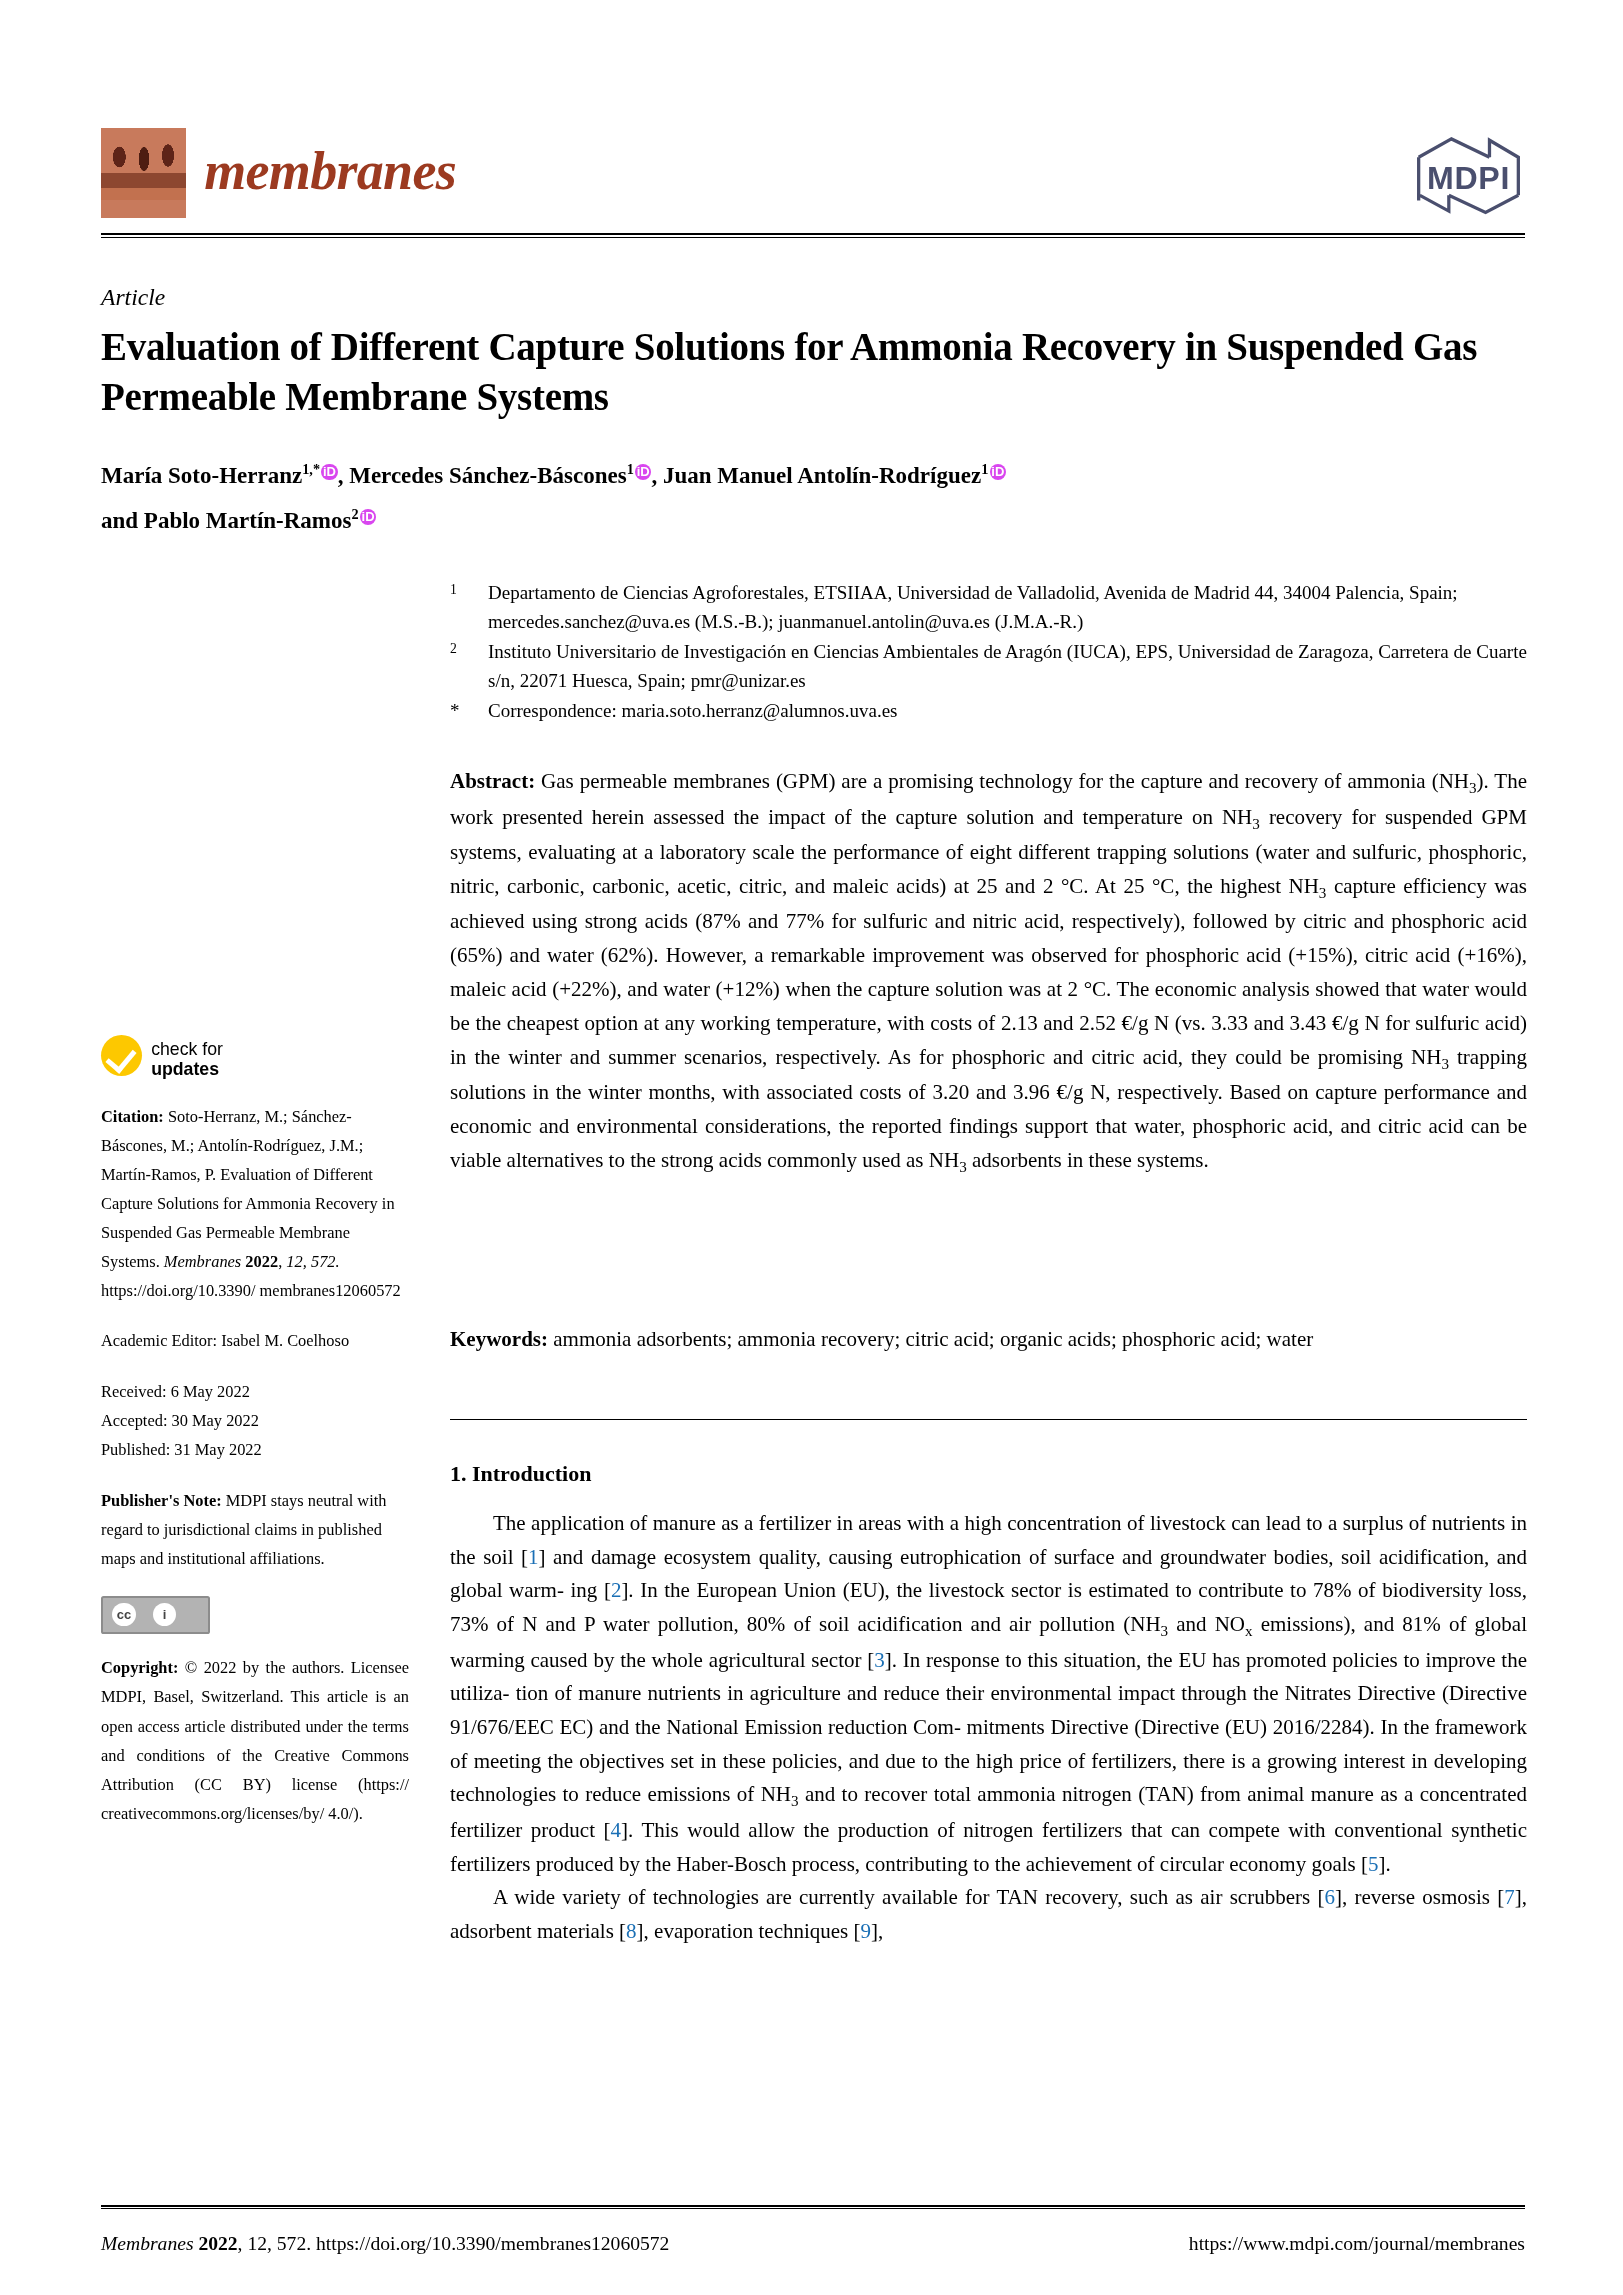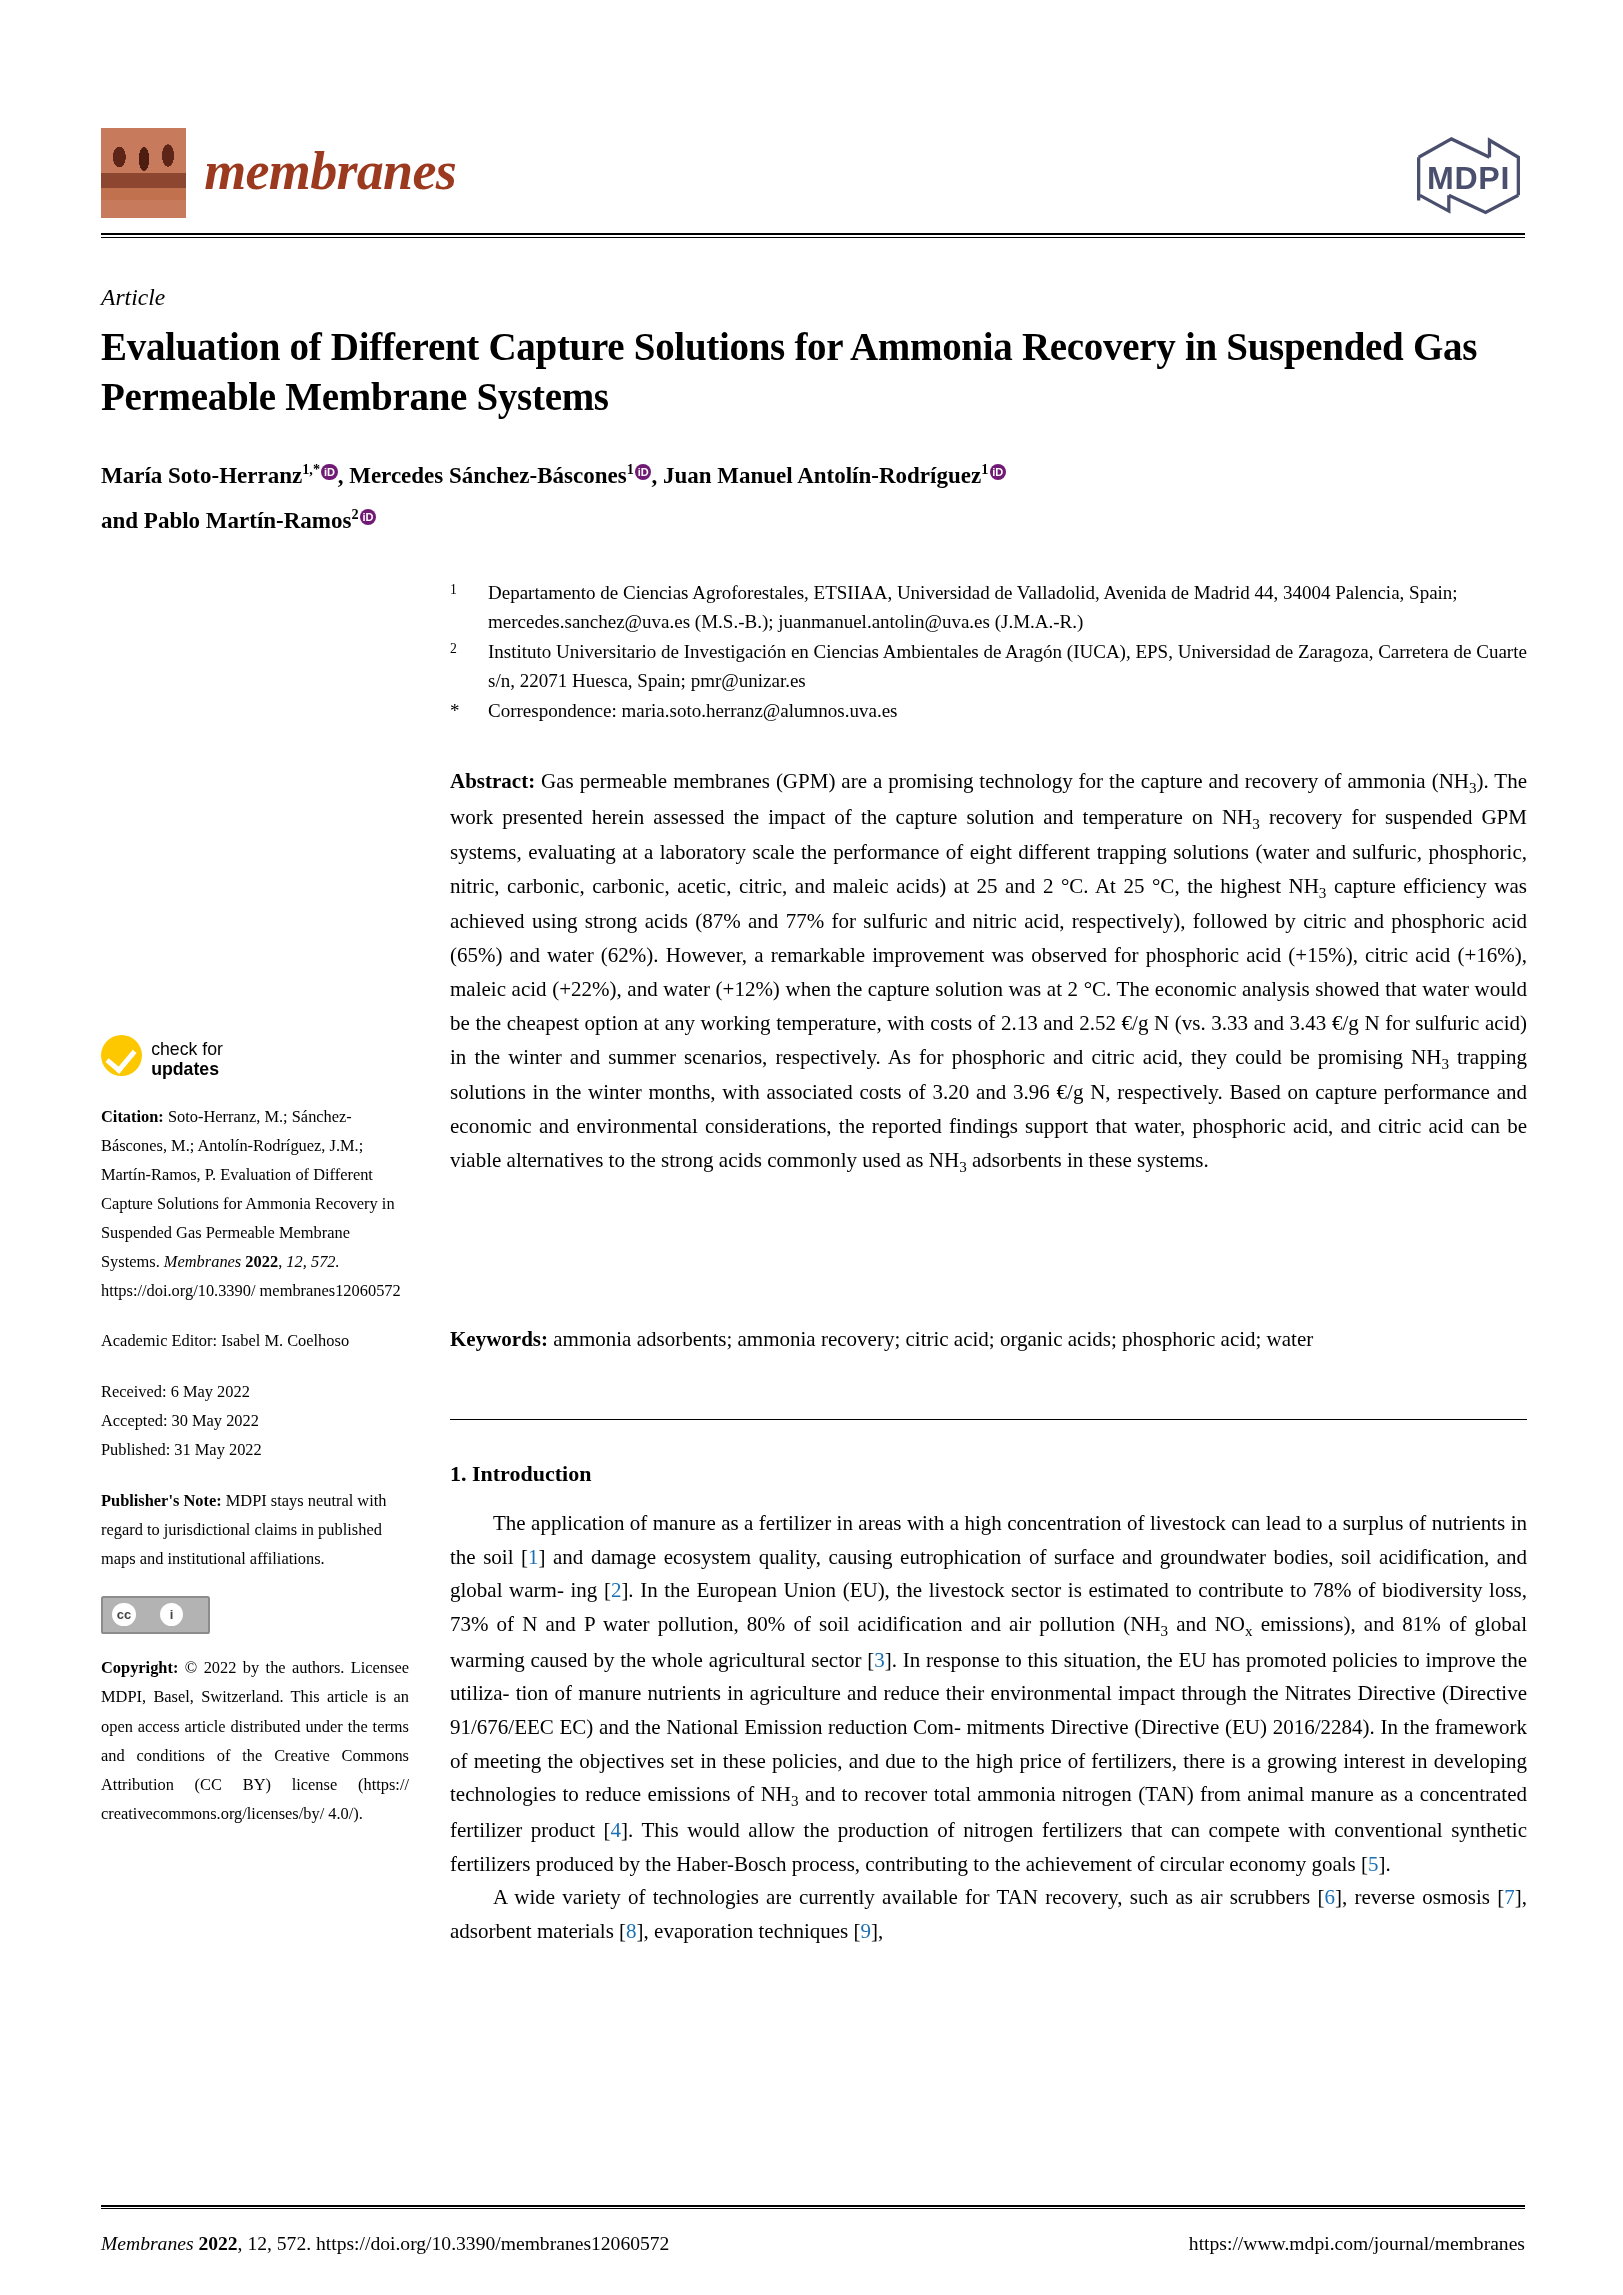--- a/index.html
+++ b/index.html
@@ -104,24 +104,24 @@
   .sup {
     font-size: 0.62em;
     vertical-align: super;
     font-weight: 700;
   }
   .orcid {
     display: inline-block;
     width: 16.4px;
     height: 16.4px;
     border-radius: 50%;
-    background: #701a75;
+    background: #d946ef;
     color: #ffffff;
     font-family: "Liberation Sans", sans-serif;
-    font-size: 11px;
+    font-size: 13px;
     font-weight: 700;
     line-height: 16.4px;
     text-align: center;
     vertical-align: 6.5px;
     margin-left: 1.3px;
     margin-top: 16px;
   }
 
   
   .affiliations {
@@ -242,21 +242,21 @@
   .side-block b { font-weight: 700; }
   .side-em { font-style: italic; }
   .cc-badge {
     width: 109px;
     height: 38px;
     background: #b3b3b3;
     border: 2px solid #8c8c8c;
     border-radius: 2.6px;
     display: flex;
     align-items: center;
-    gap: 24px;
+    gap: 17px;
     padding: 0 9.2px;
     box-sizing: border-box;
     margin: 6.5px 0 19.6px 0;
   }
   .cc-circle {
     width: 23.6px;
     height: 23.6px;
     border-radius: 50%;
     background: #ffffff;
     color: #444;

